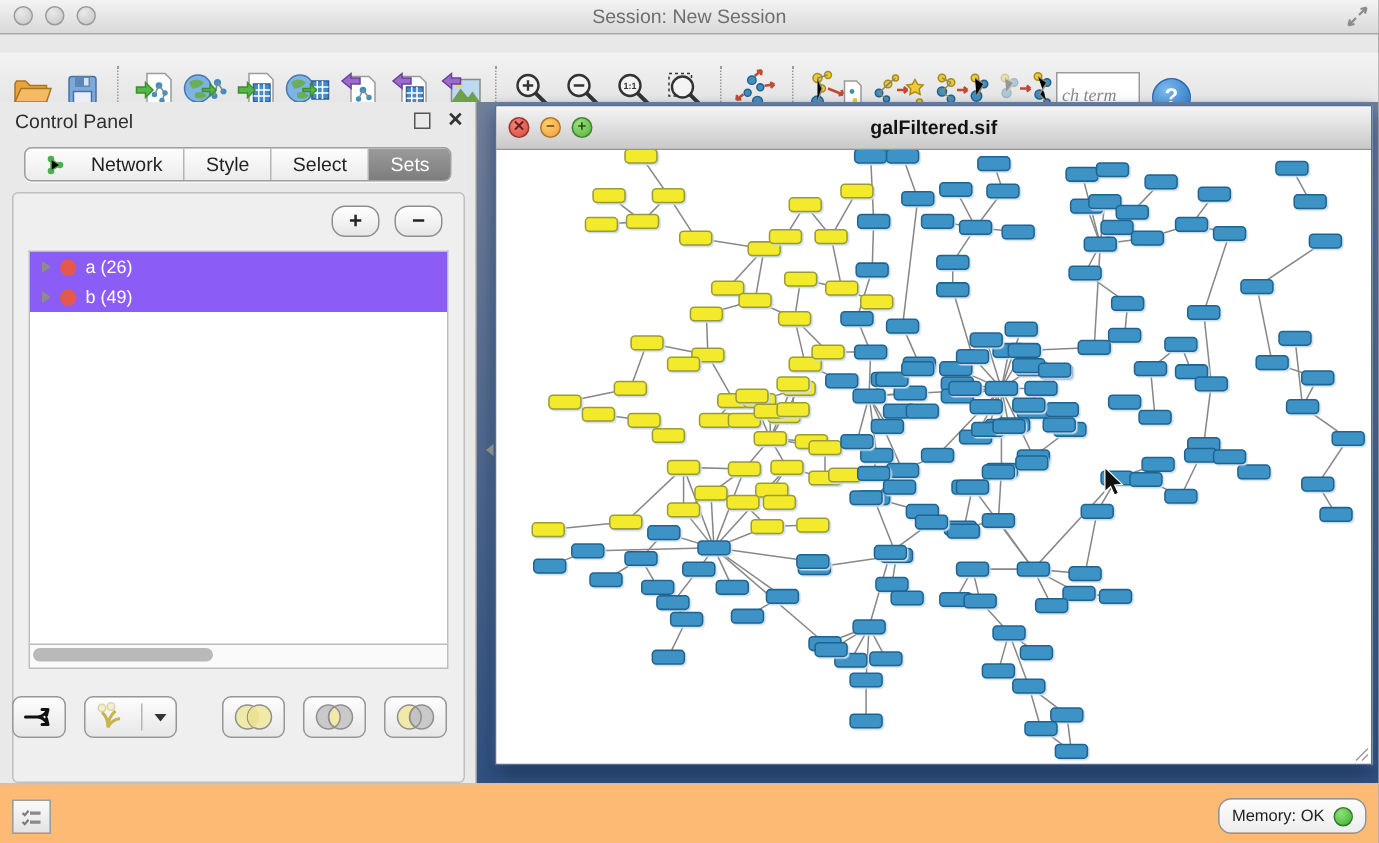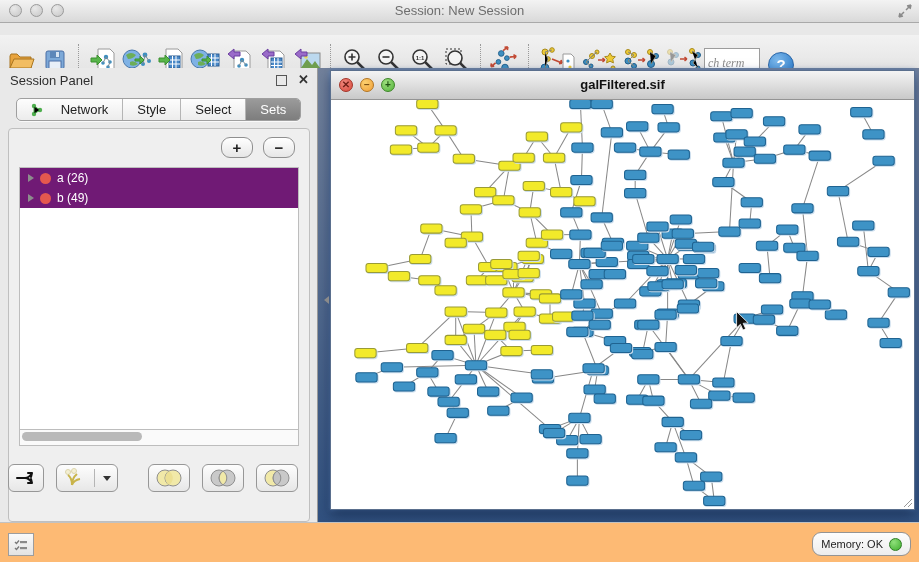--- a/index.html
+++ b/index.html
@@ -41,21 +41,21 @@
   .seg .tab.active{background:linear-gradient(#9b9b9b,#7d7d7d);color:#fff;}
   .groupbox{position:absolute;left:8px;top:60px;width:300px;height:392px;
        border:1px solid #bfbfbf;border-radius:4px;background:#efefef;}
   .pmrow{position:absolute;right:14px;top:8px;display:flex;gap:10px;}
   .pmbtn{width:32px;height:21px;border:1px solid #8f8f8f;border-radius:9px;
        background:linear-gradient(#fff,#e6e6e6);font-size:15px;font-weight:bold;color:#222;
        line-height:17px;text-align:center;padding:0;}
   .setlist{position:absolute;left:10px;top:38px;width:278px;height:262px;background:#fff;
        border:1px solid #bdbdbd;border-bottom:none;overflow:hidden;}
   .setrow{height:20px;display:flex;align-items:center;gap:6px;padding-left:8px;font-size:12px;color:#222;}
-  .setrow.selected{background:#701a75;color:#fff;}
+  .setrow.selected{background:#8b5cf6;color:#fff;}
   .tri{width:0;height:0;border-left:6px solid #8c8c8c;border-top:4px solid transparent;
        border-bottom:4px solid transparent;flex:0 0 auto;}
   .dot{width:11px;height:11px;border-radius:50%;background:#e4584e;flex:0 0 auto;}
   .hscroll{position:absolute;left:10px;top:300px;width:278px;height:15px;background:#fafafa;
        border:1px solid #bdbdbd;}
   .hthumb{position:absolute;left:2px;top:2px;width:120px;height:9px;border-radius:5px;background:#b9b9b9;}
   .cp-buttons{position:absolute;left:8px;top:396px;display:flex;gap:12px;align-items:center;}
   .cbtn{height:28px;border:1px solid #979797;border-radius:6px;background:linear-gradient(#fdfdfd,#e7e7e7);
        display:flex;align-items:center;justify-content:center;padding:0 4px;}
   .cbtn.w1{width:36px;} .cbtn.w2{width:62px;justify-content:space-between;padding:0 6px;} .cbtn.w3{width:42px;}
@@ -292,21 +292,21 @@
       </svg>
     </button>
     <input class="searchbox" value="ch term" style="">
     <button class="helpbtn">
       <span>?</span>
     </button>
   </div>
 
   <div class="cpanel">
     <div class="cp-header">
-      <span class="cp-title">Session Panel</span>
+      <span class="cp-title">Control Panel</span>
       <span class="cp-float"></span>
       <span class="cp-close">✕</span>
     </div>
     <div class="tabs">
       <div class="seg">
         <div class="tab">
           <svg width="12" height="14" viewBox="0 0 12 14">
             <circle cx="3" cy="3" r="2.2" fill="#4faf4f"></circle>
               <circle cx="9" cy="7" r="2.2" fill="#4faf4f"></circle>
             <circle cx="3" cy="11" r="2.2" fill="#4faf4f"></circle>

